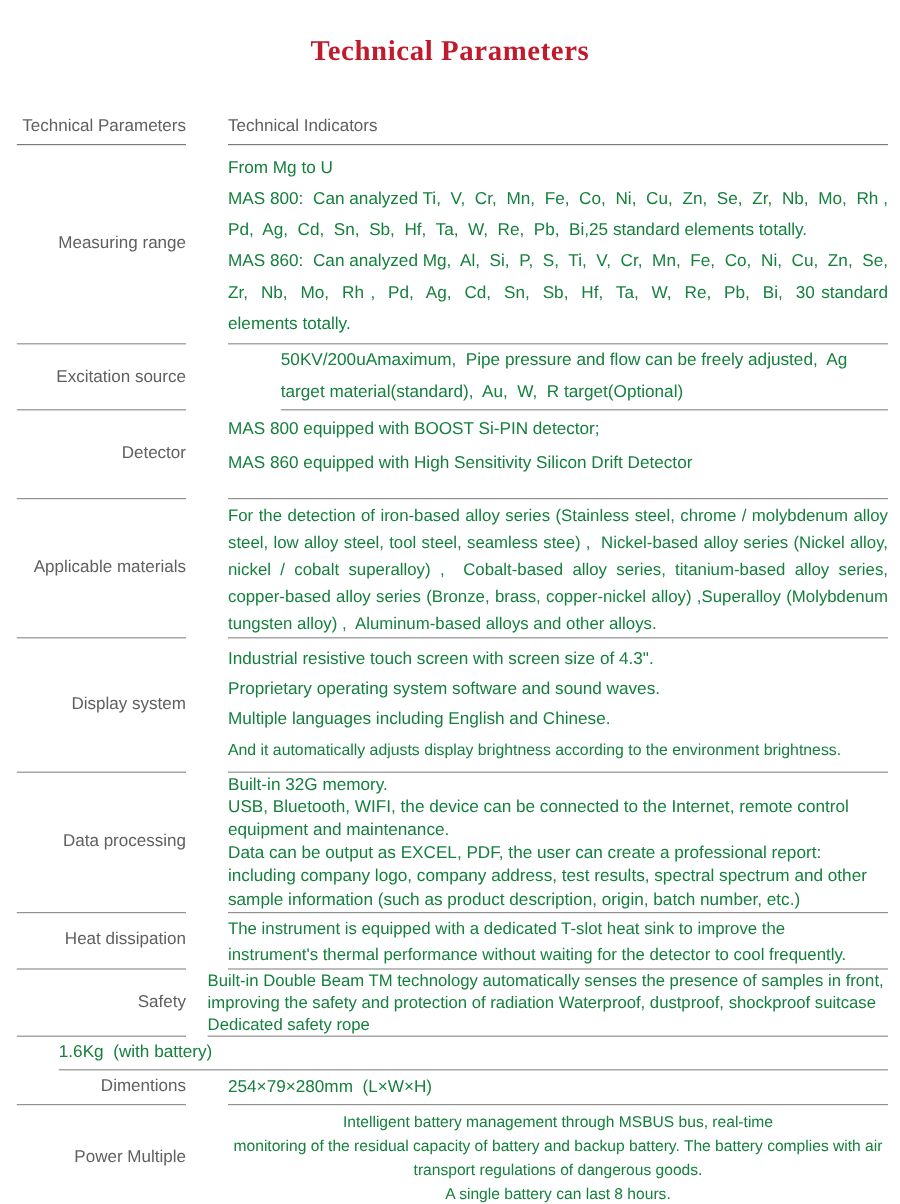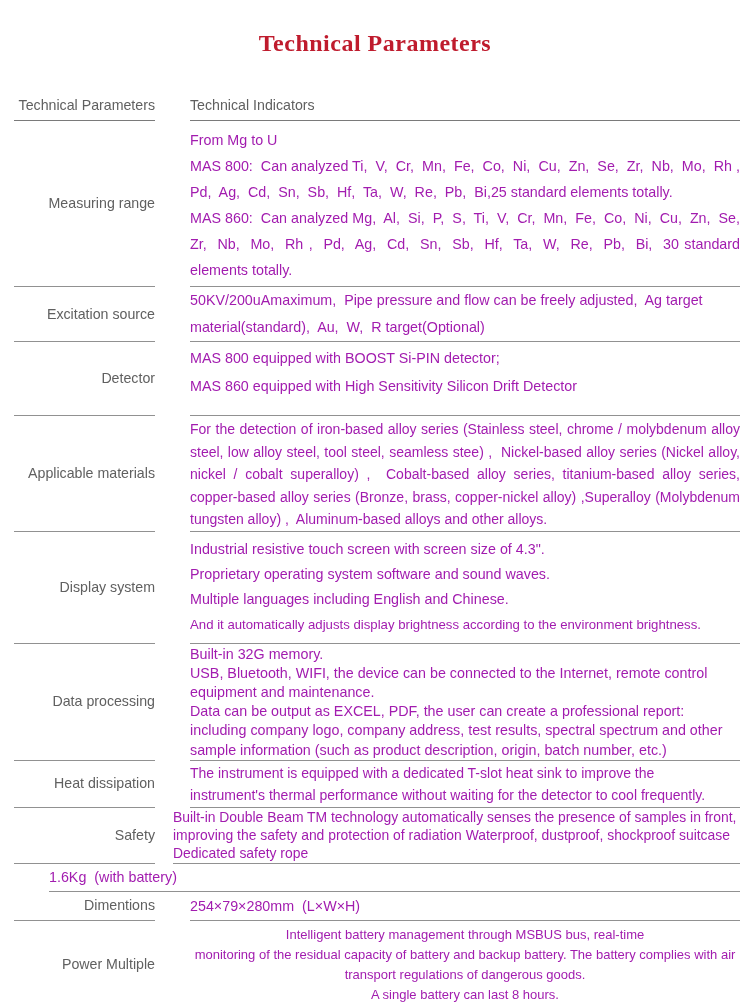--- a/index.html
+++ b/index.html
@@ -32,41 +32,41 @@
     font-size: 14.2px;
     color: #606060;
     border-bottom: 1px solid #919191;
     line-height: 17px;
   }
   .cell-value {
     flex: 1;
     margin-left: 35px;
     border-bottom: 1px solid #919191;
     font-size: 14.3px;
-    color: #a21caf;
+    color: #15803d;
   }
   .cell-value p { margin: 0; white-space: pre-wrap; }
   .cell-value p:empty { display: none; }
 
   
   .row.header { min-height: 34px; }
   .row.header .cell-label,
   .row.header .cell-value {
     border-bottom: 1px solid #7a7a7a;
     align-items: flex-end;
     display: flex;
     padding-bottom: 6px;
     font-size: 14.2px;
     color: #606060;
   }
   .row.header .cell-value { line-height: 17px; }
 
   
   .r0 { min-height: 166px; } .r0 .cell-value { line-height: 26px; padding: 6px 0 3px; text-align: justify; }
-  .r1 { min-height: 52px;  } .r1 .cell-value { line-height: 27px; padding: 0; }
+  .r1 { min-height: 52px; gap: 44px;  } .r1 .cell-value { line-height: 27px; padding: 0; }
   .r2 { min-height: 58px;  } .r2 .cell-value { line-height: 28px; padding: 2px 0 15px; }
   .r3 { min-height: 114px; } .r3 .cell-value { line-height: 22.5px; padding: 2px 0 0; text-align: justify; font-size: 14px; }
   .r4 { min-height: 112px; } .r4 .cell-value { line-height: 25px; padding: 5px 0 0; }
   .r4 .cell-value p:nth-child(4) { font-size: 13.2px; }
   .r5 { min-height: 115px; } .r5 .cell-value { line-height: 19.2px; padding: 1px 0 0; }
   .r6 { min-height: 47px;  } .r6 .cell-value { line-height: 22px; padding: 1px 0 0; font-size: 14px; }
   .r7 { min-height: 55px;  } .r7 .cell-value { line-height: 18.3px; padding: 0; font-size: 13.9px; margin-left: 18px; }
   .r8 { min-height: 28px;  } .r8 .cell-value { line-height: 21px; padding: 3px 0 0; }
   .r9 { min-height: 29px;  } .r9 .cell-value { line-height: 21px; padding: 4px 0 0; }
   .r10{ min-height: 89px;  } .r10 .cell-value { line-height: 20px; padding: 4px 0 0; font-size: 13px; text-align: center; }

